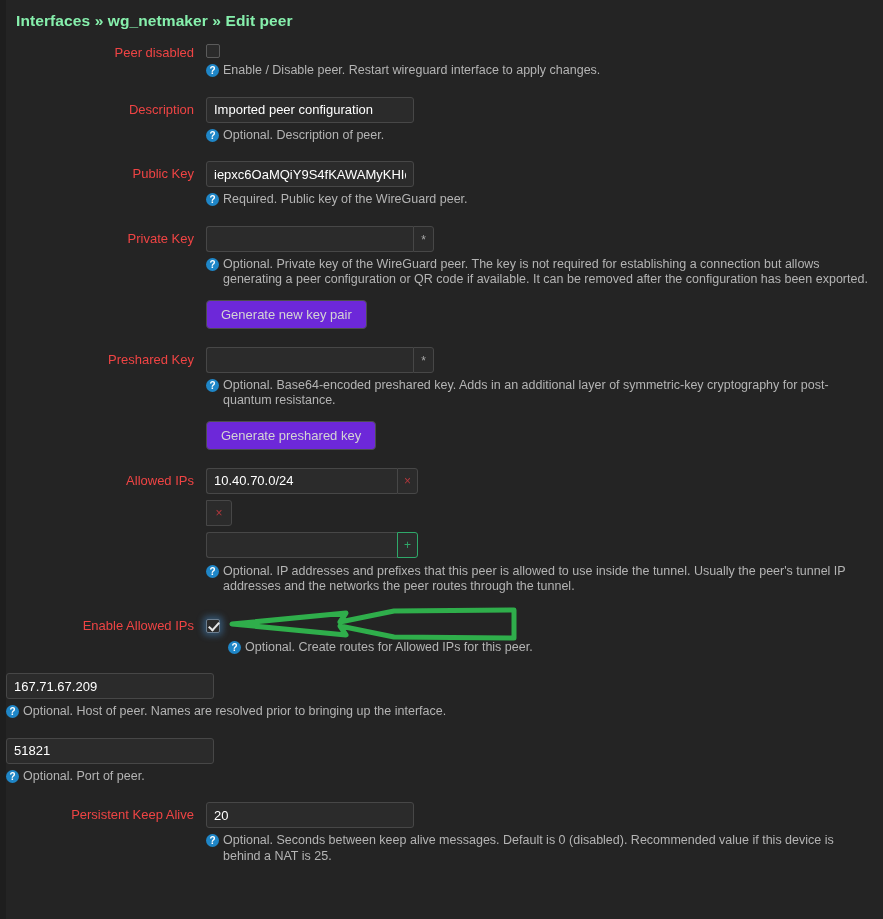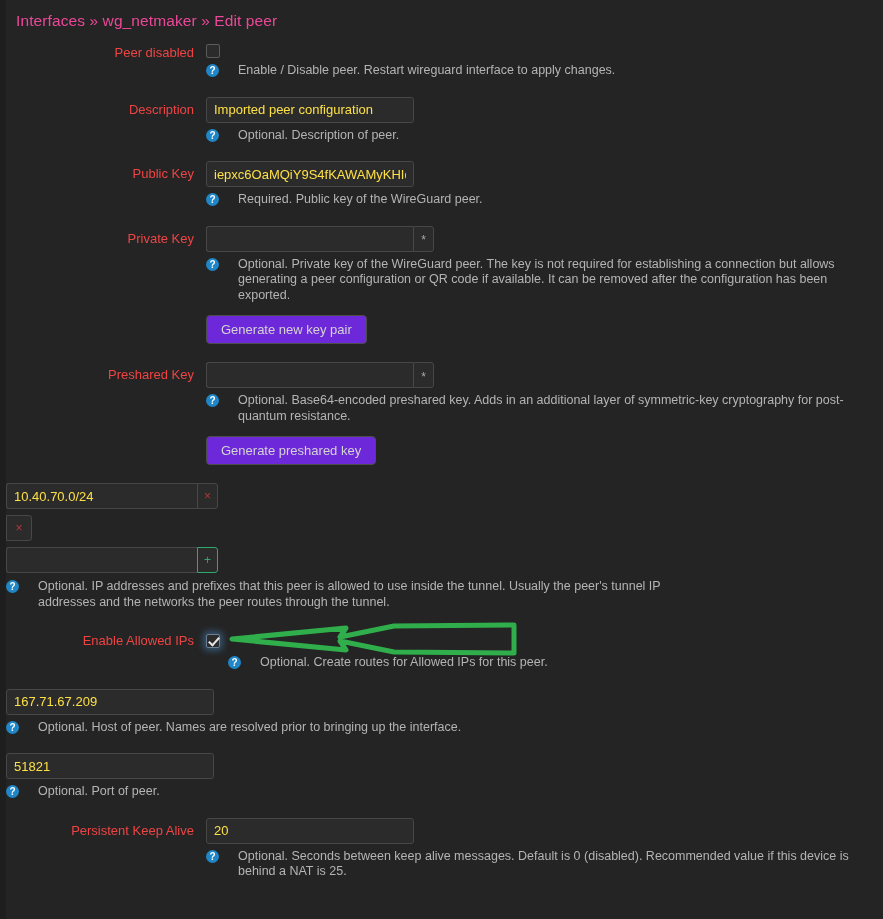--- a/index.html
+++ b/index.html
@@ -23,22 +23,22 @@
   }
   #page {
     position: absolute;
     left: 6px; top: 0;
     width: 877px; height: 919px;
     background: #242424;
     padding: 0;
   }
   #page-title {
     font-size: 15.5px;
-    font-weight: normal;
-    color: #ec4899;
+    font-weight: bold;
+    color: #86efac;
     padding: 12px 0 0 10px;
     letter-spacing: 0.1px;
   }
   .form {
     padding-top: 10px;
   }
   .row {
     display: flex;
     align-items: flex-start;
     margin-bottom: 0;
@@ -57,21 +57,21 @@
     flex: 1;
     padding-right: 12px;
     min-width: 0;
   }
   .spacer-row { height: 18px; }
 
   input.text {
     background: #2b2b2b;
     border: 1px solid #474747;
     border-radius: 3px;
-    color: #fde047;
+    color: #ffffff;
     font-family: "Liberation Sans", sans-serif;
     font-size: 13px;
     height: 26px;
     padding: 2px 7px;
     width: 208px;
     outline: none;
   }
   input.text::placeholder { color: #7a7a7a; }
 
   .pw-group {
@@ -103,21 +103,21 @@
 
   .hint {
     display: flex;
     align-items: flex-start;
     margin-top: 5px;
     color: #b4b4b4;
     font-size: 12.5px;
     line-height: 15.5px;
     max-width: 665px;
   }
-  .hint .htext { padding-left: 19px; }
+  .hint .htext { padding-left: 4px; }
   .help-icon {
     flex: 0 0 auto;
     width: 13px; height: 13px;
     border-radius: 50%;
     background: #1f86c7;
     color: #ffffff;
     font-size: 10px;
     font-weight: bold;
     line-height: 13px;
     text-align: center;
@@ -288,20 +288,21 @@
           <span class="help-icon">?</span>
           <span class="htext">Optional. Base64-encoded preshared key. Adds in an additional layer of symmetric-key cryptography for post-quantum resistance.</span>
         </div>
         <button class="btn">Generate preshared key</button>
       </div>
     </div>
 
     <div class="spacer-row"></div>
 
     <div class="row">
+      <div class="label-col">Allowed IPs</div>
       <div class="ctrl-col">
 
         <div class="ip-row">
           <input type="text" class="text" value="10.40.70.0/24" style="">
           <div class="ip-btn remove">×</div>
         </div>
 
         <div class="ip-row">
           <div class="ip-btn remove">×</div>
         </div>

